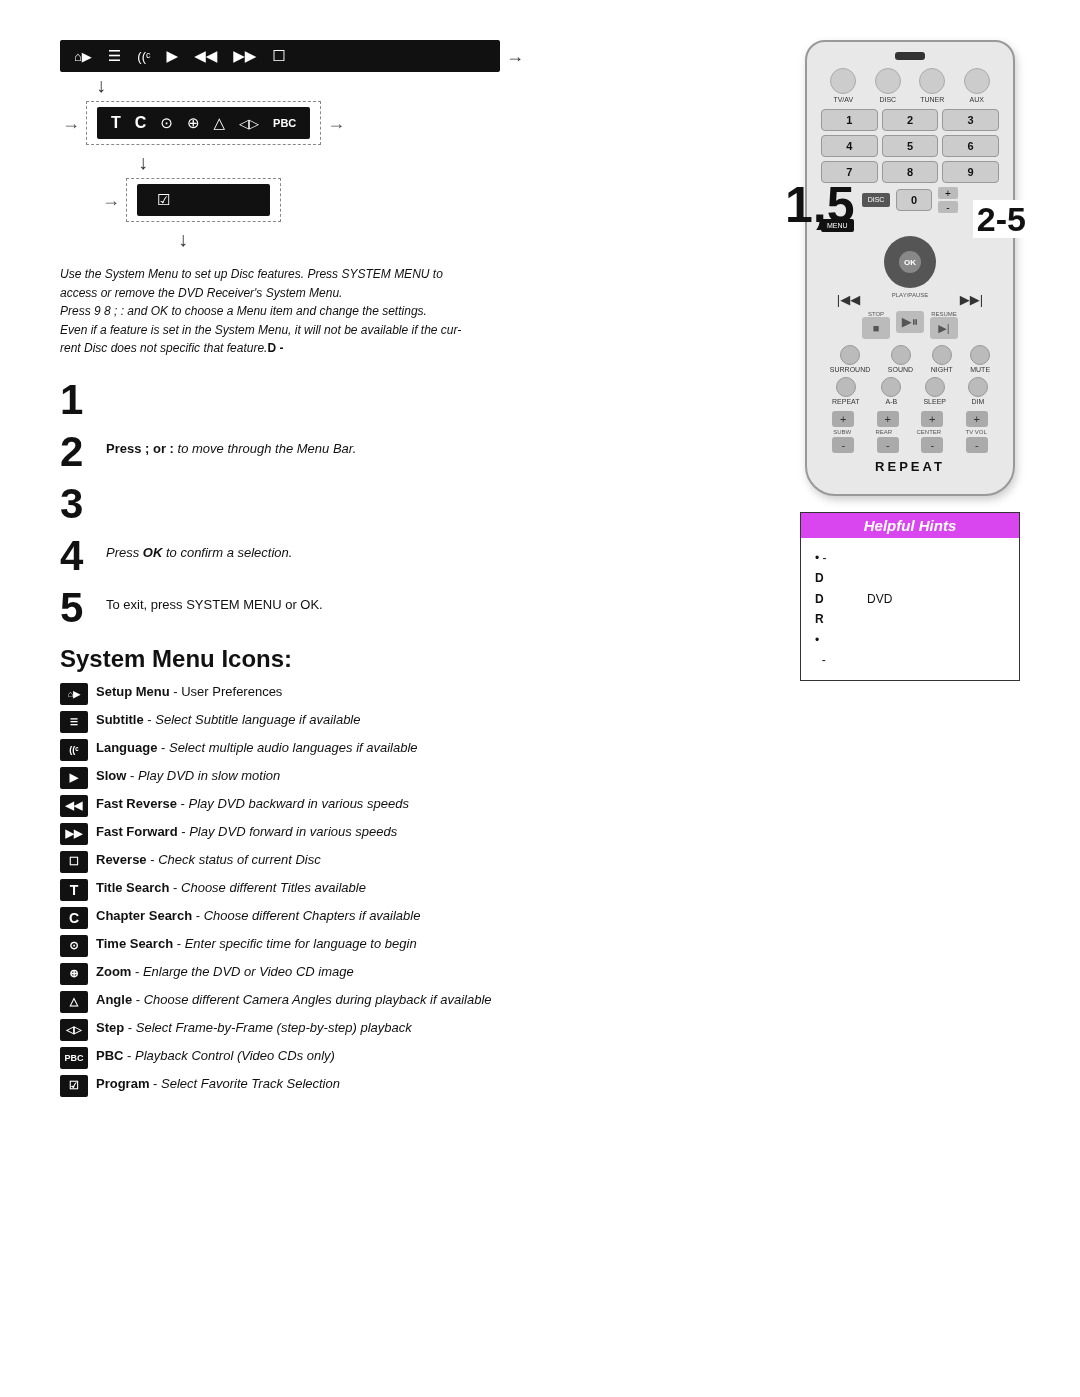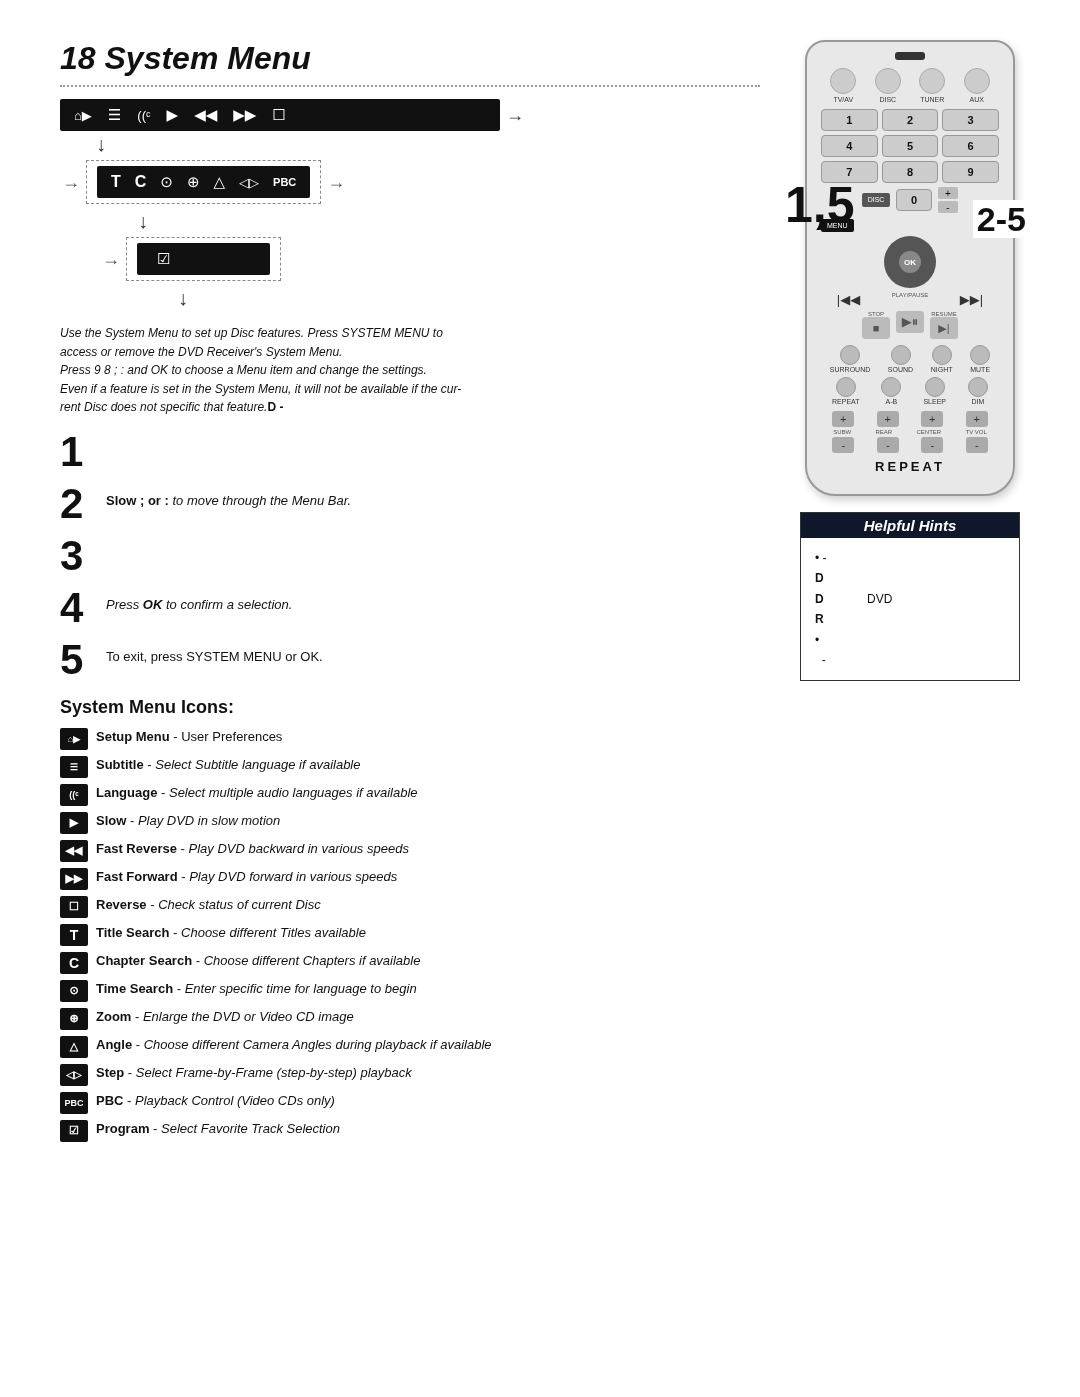--- a/index.html
+++ b/index.html
@@ -35,21 +35,21 @@
       font-style: italic;
       margin-bottom: 12px;
       border-bottom: 2px dotted #999;
       padding-bottom: 8px;
     }
 
     
     .intro-text {
       font-size: 12px;
       line-height: 1.55;
-      margin-bottom: 14px;
+      margin-bottom: 21px;
       max-width: 480px;
     }
     .intro-text em {
       font-style: italic;
     }
 
     
     .steps-section {
       margin-bottom: 16px;
     }
@@ -74,21 +74,21 @@
       padding-top: 8px;
       line-height: 1.5;
       max-width: 420px;
     }
     .step-text em {
       font-style: italic;
     }
 
     
     .icons-section-title {
-      font-size: 18px;
+      font-size: 24px;
       font-weight: bold;
       margin-bottom: 10px;
     }
 
     .icon-row {
       display: flex;
       align-items: flex-start;
       margin-bottom: 6px;
       gap: 8px;
     }
@@ -132,21 +132,21 @@
       border: 1px solid #333;
       padding: 10px 14px;
       margin-top: 16px;
       width: 220px;
     }
 
     .helpful-hints-title {
       font-size: 15px;
       font-style: italic;
       font-weight: bold;
-      background: #0f172a;
+      background: #d946ef;
       color: #fff;
       padding: 4px 10px;
       text-align: center;
       margin: -10px -14px 10px -14px;
     }
 
     .hints-content {
       font-size: 12px;
       line-height: 1.7;
     }
@@ -375,21 +375,20 @@
       margin: 0 auto 8px auto;
     }
   </style>
 </head>
 <body>
 
 <div class="page-container">
 
   <div class="left-column">
 
-    <h1 class="page-title">18  System Menu</h1>
 
     <div class="diagram-section">
 
       <div class="bar-row">
         <div class="bar-black bar-wide">
           <span style="font-size:13px;">⌂▶</span>
           <span>☰</span>
           <span style="font-size:13px;">((ᶜ</span>
           <span>▶</span>
           <span>◀◀</span>
@@ -444,21 +443,21 @@
 
     <div class="steps-section">
 
       <div class="step-row">
         <div class="step-number">1</div>
       </div>
 
       <div class="step-row">
         <div class="step-number">2</div>
         <div class="step-text">
-          <strong>Slow ; or :</strong> <em>to move through the Menu Bar.</em>
+          <strong>Press ; or :</strong> <em>to move through the Menu Bar.</em>
         </div>
       </div>
 
       <div class="step-row">
         <div class="step-number">3</div>
       </div>
 
       <div class="step-row">
         <div class="step-number">4</div>
         <div class="step-text">

